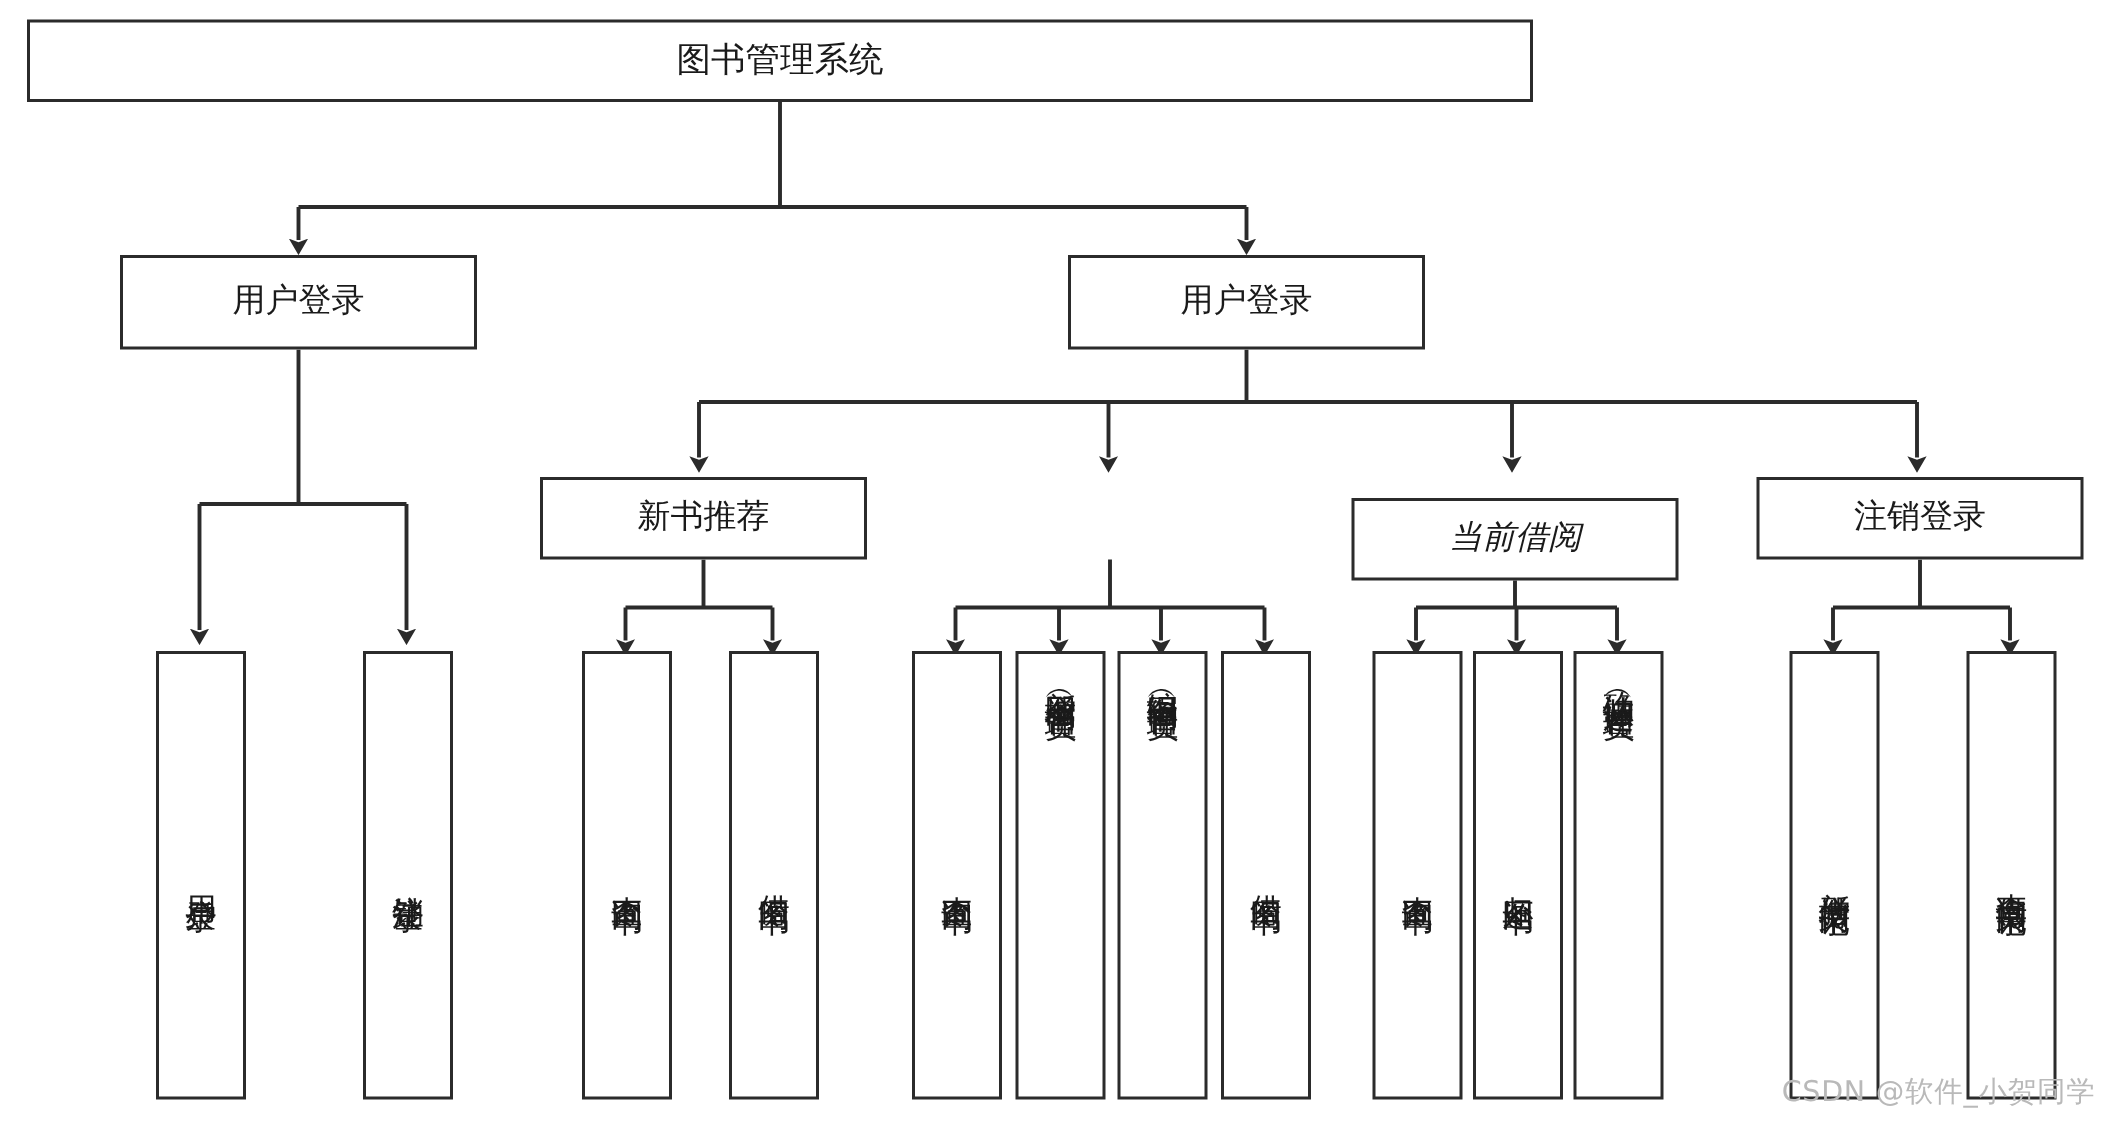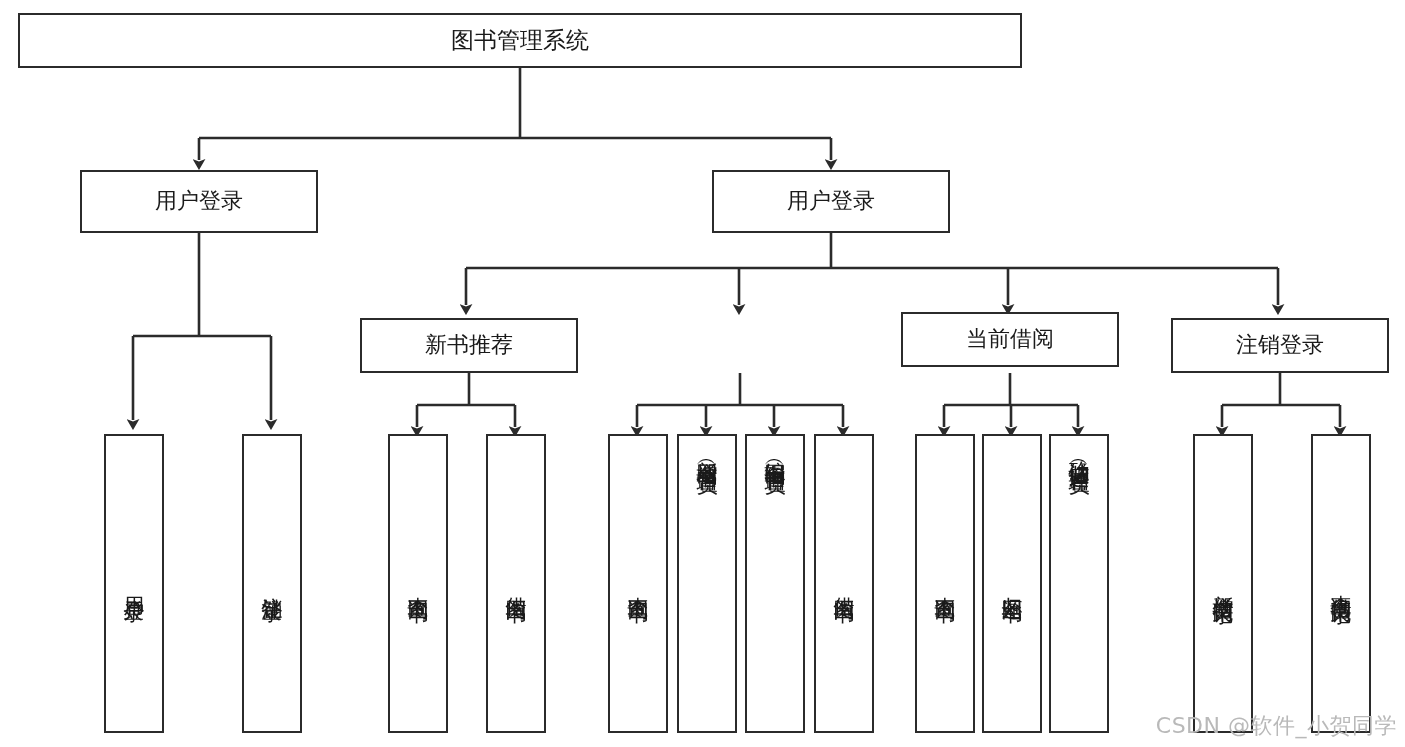--- a/index.html
+++ b/index.html
@@ -67,21 +67,21 @@
     padding-top: 8px;
   }
   .leaf.center-v {
     align-items: center;
     padding-top: 0;
   }
   #watermark {
     position: absolute;
     right: 8px;
     bottom: 6px;
-    font-size: 22px;
+    font-size: 19px;
     color: #b9b9b9;
     letter-spacing: 0.5px;
     z-index: 5;
     white-space: nowrap;
   }
 </style>
 </head>
 <body>
 
 <div id="diagram-root">
@@ -146,21 +146,21 @@
 
   <div class="node level-1" style="left:712px; top:170px; width:238px; height:63px;">
     <span class="node-label">用户登录</span>
   </div>
 
   <div class="node level-2" style="left:360px; top:318px; width:218px; height:55px;">
     <span class="node-label">新书推荐</span>
   </div>
 
 
-  <div class="node level-2" style="left:901px; top:312px; width:218px; height:55px;">
+  <div class="node level-2" style="left:901px; top:332px; width:218px; height:55px;font-style:italic;">
     <span class="node-label">当前借阅</span>
   </div>
 
   <div class="node level-2" style="left:1171px; top:318px; width:218px; height:55px;">
     <span class="node-label">注销登录</span>
   </div>
 
   <div class="node leaf center-v" style="left:104px; top:434px; width:60px; height:299px;">
     <span class="node-label">用户登录</span>
   </div>

